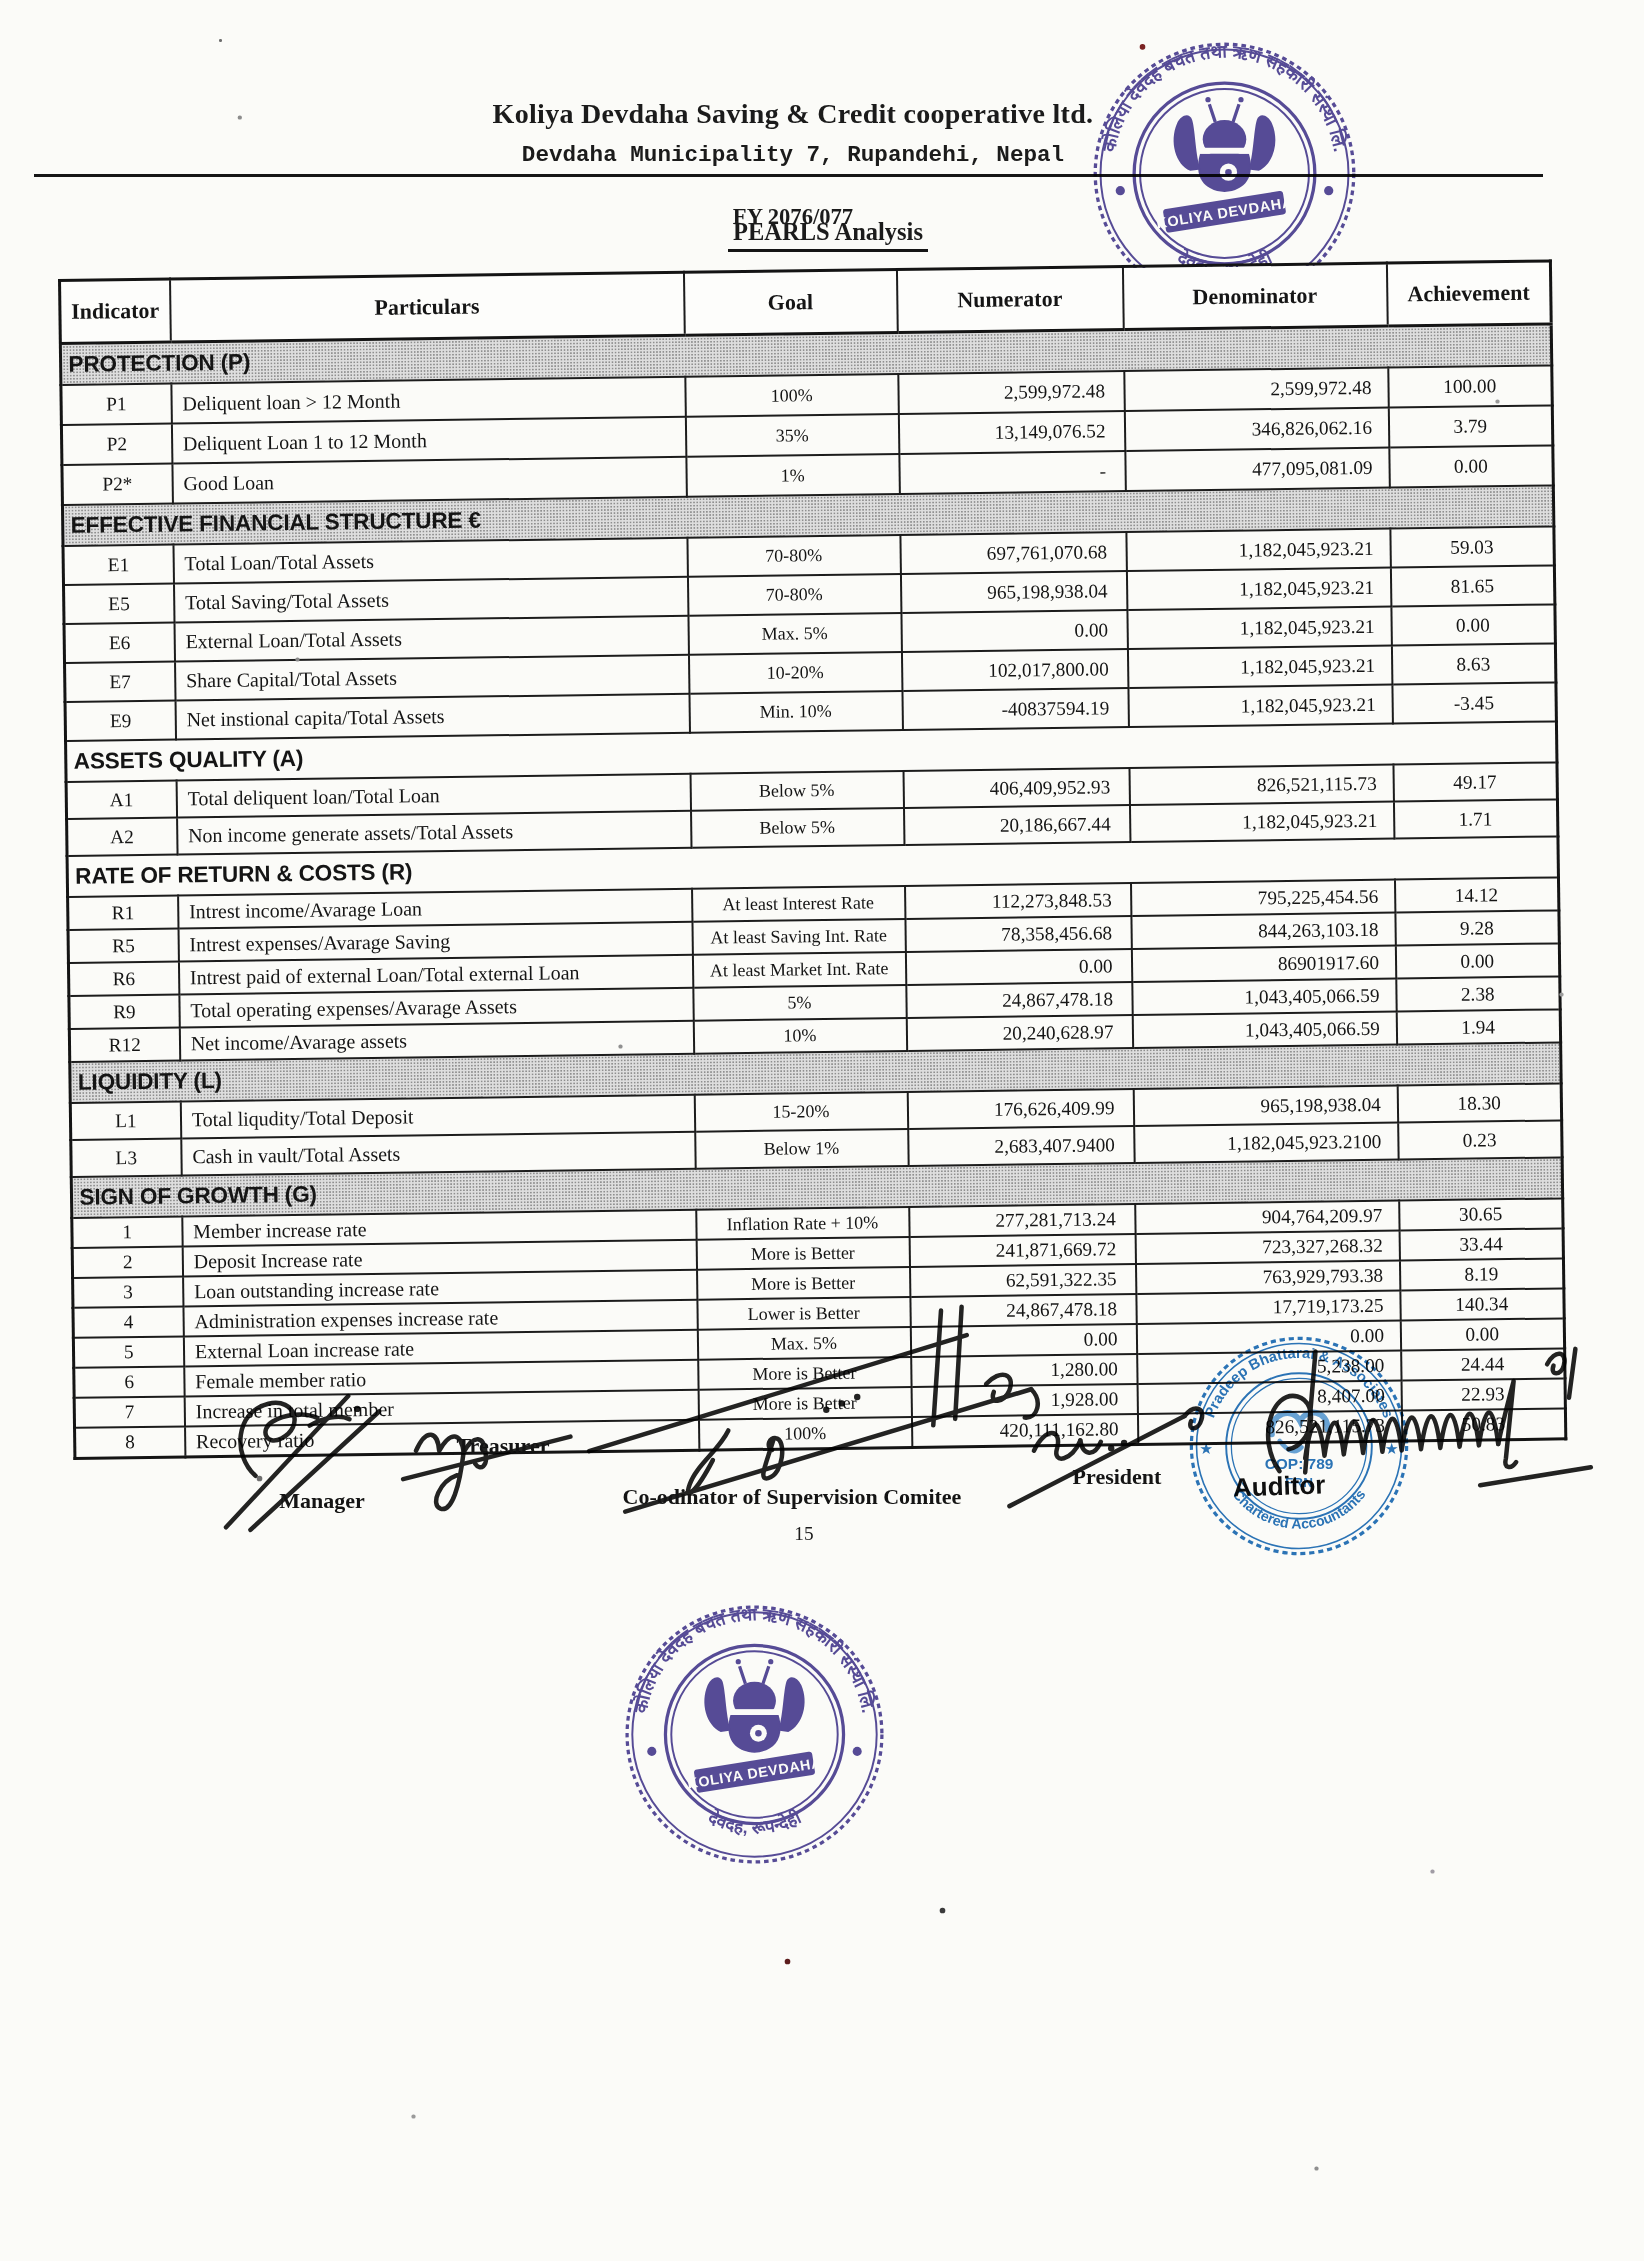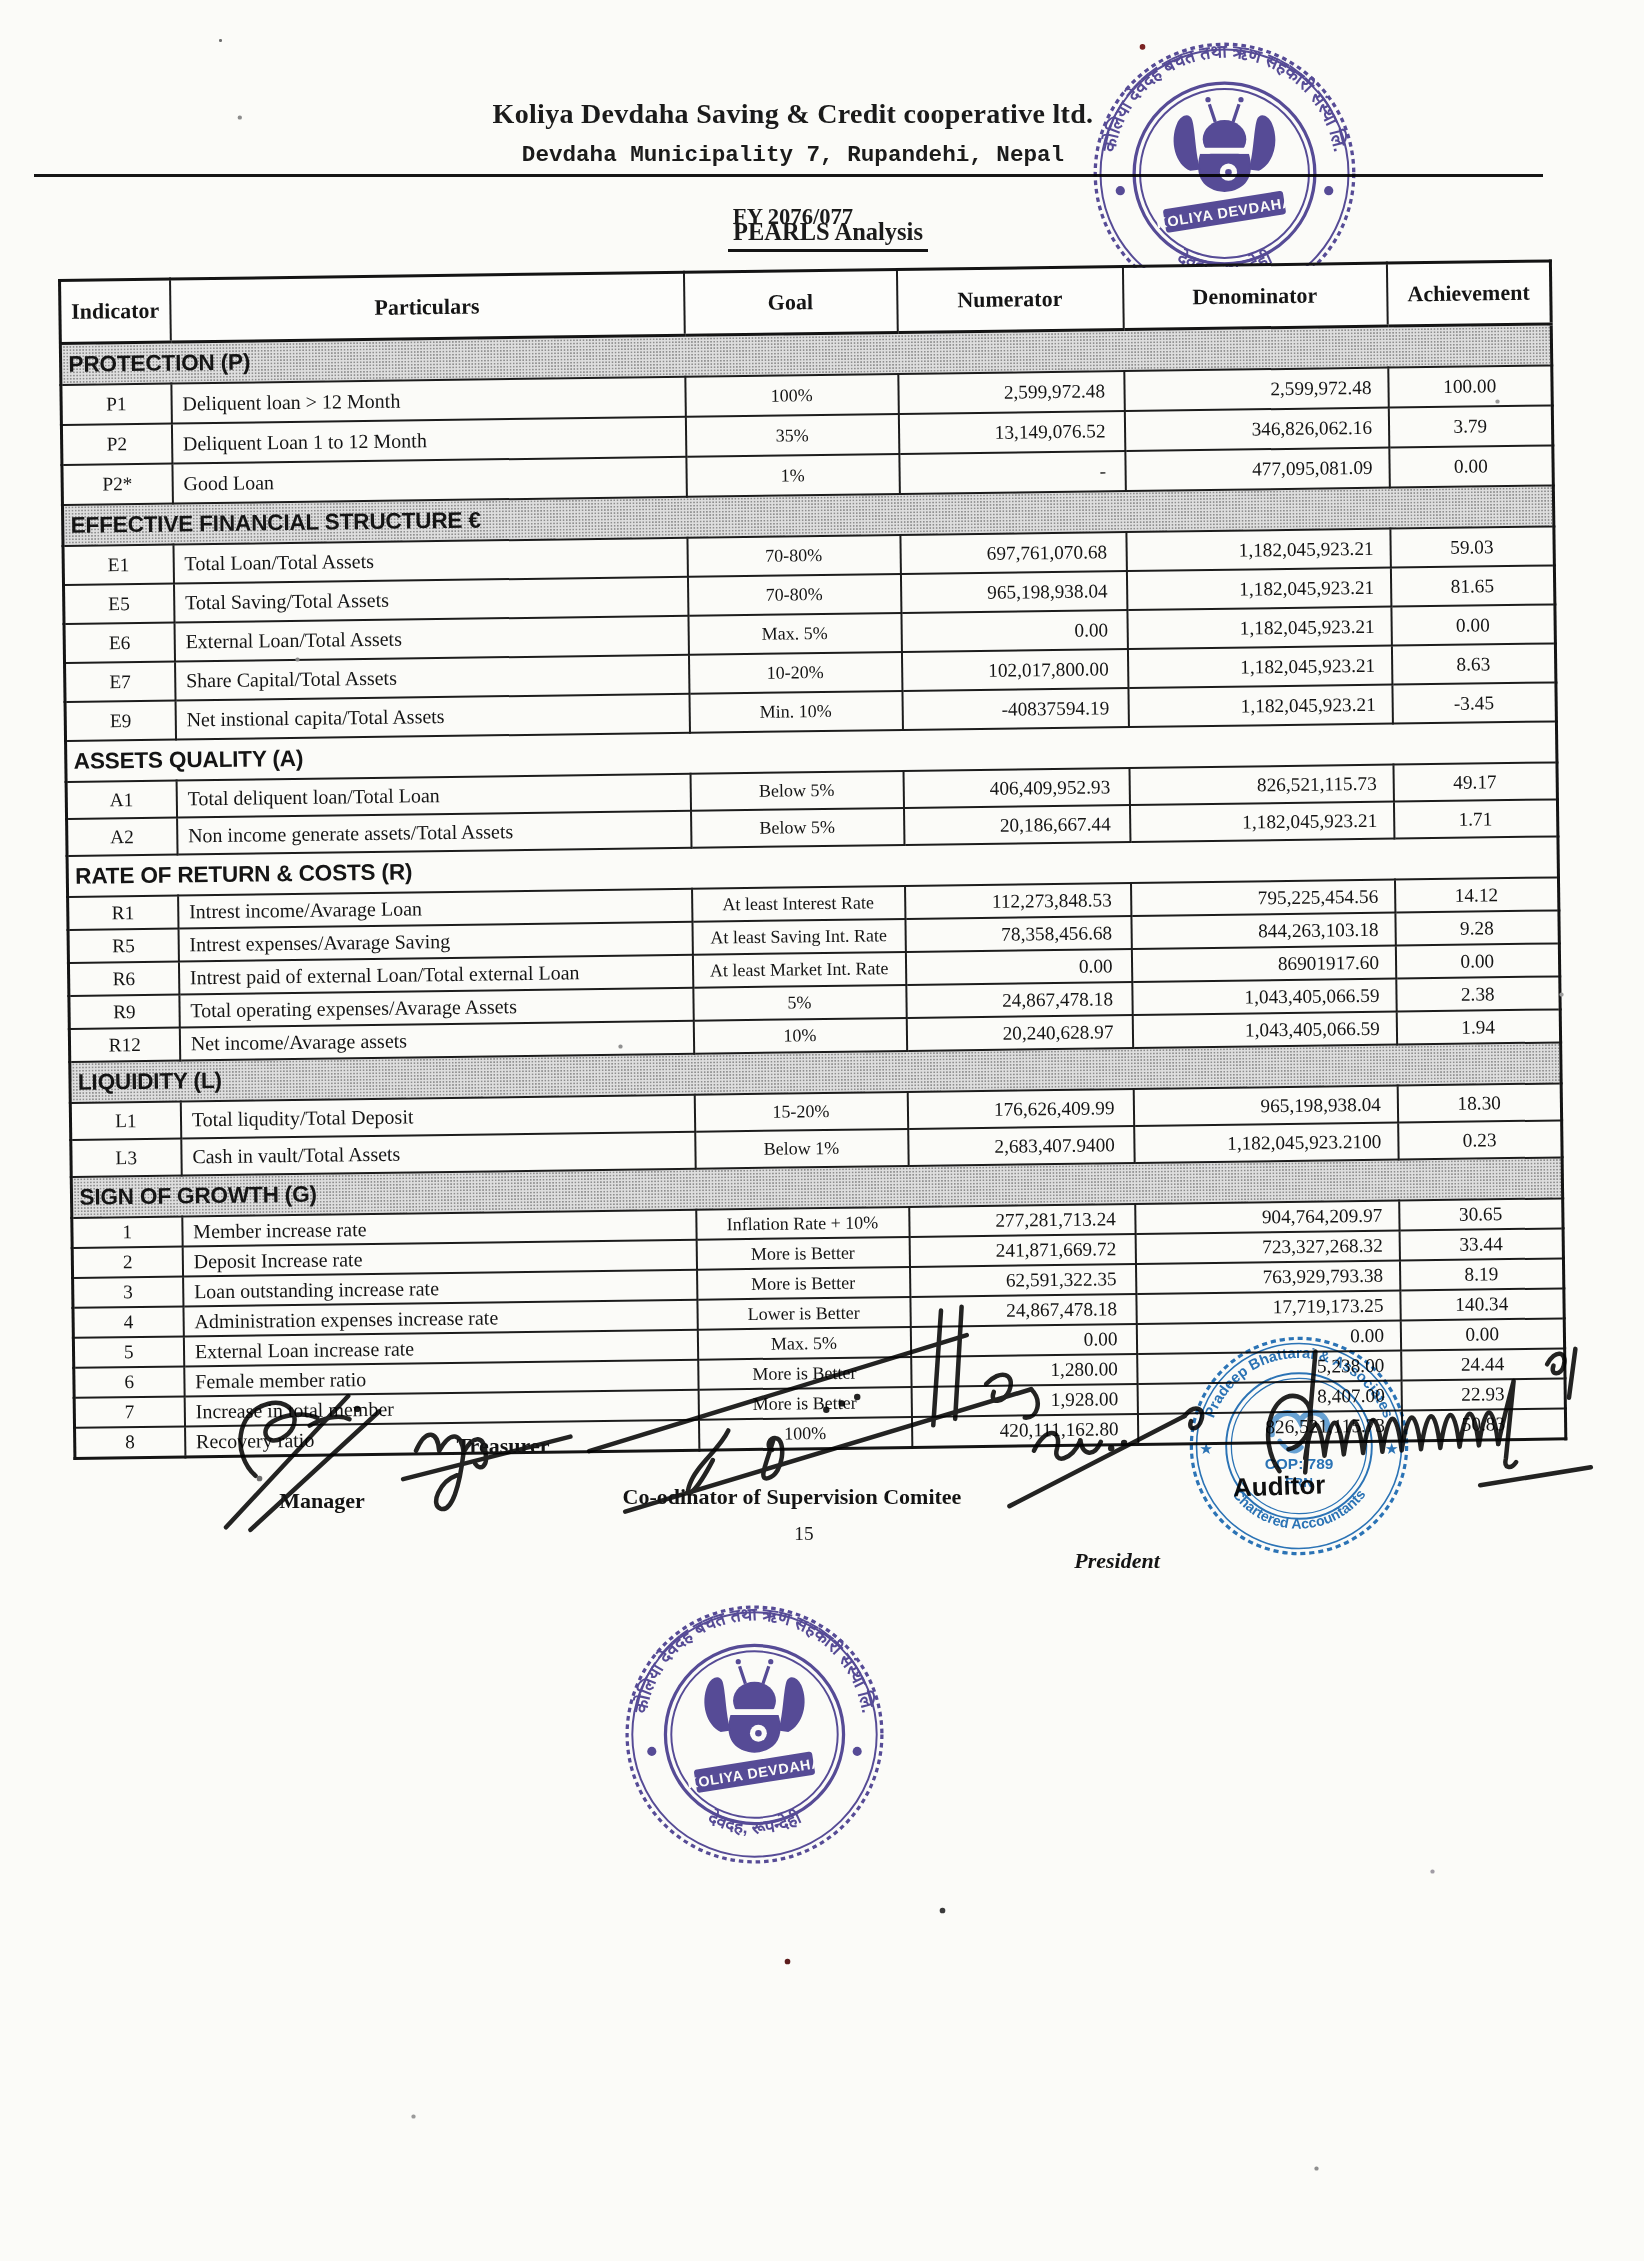--- a/index.html
+++ b/index.html
@@ -74,21 +74,21 @@
   .sig-manager{left:213px;top:1342px;width:219px;height:193px;}
   .sig-treasurer{left:398px;top:1368px;width:193px;height:181px;}
   .sig-coordinator{left:580px;top:1299px;width:490px;height:232px;}
   .sig-president{left:1003px;top:1359px;width:219px;height:168px;}
   .sig-auditor{left:1243px;top:1336px;width:374px;height:193px;}
 
   .sig-label{font-weight:bold;font-size:22px;color:#141414;white-space:nowrap;transform:translateX(-50%);}
   .lbl-manager{left:322px;top:1488px;}
   .lbl-treasurer{left:491px;top:1433px;margin-left:12px;}
   .lbl-coordinator{left:792px;top:1484px;}
-  .lbl-president{left:1117px;top:1548px;font-style:italic;}
+  .lbl-president{left:1117px;top:1464px;}
   .page-number{left:804px;top:1523px;font-size:19.3px;transform:translateX(-50%);}
   .auditor-label{
     left:1233px;top:1471px;font-family:"Liberation Sans", sans-serif;
     font-weight:bold;font-size:26px;color:#101010;transform:rotate(-2deg);
     mix-blend-mode:multiply;
   }
 
   
   .specks{left:219px;top:39px;width:2.6px;height:2.6px;border-radius:50%;background:#6d6d6d;
     box-shadow:922px 6.4px 0 1.3px #7b2323, 77px 619px 0 0.6px #8a8a8a, 1277px 361px 0 0.6px #9a9a9a,

